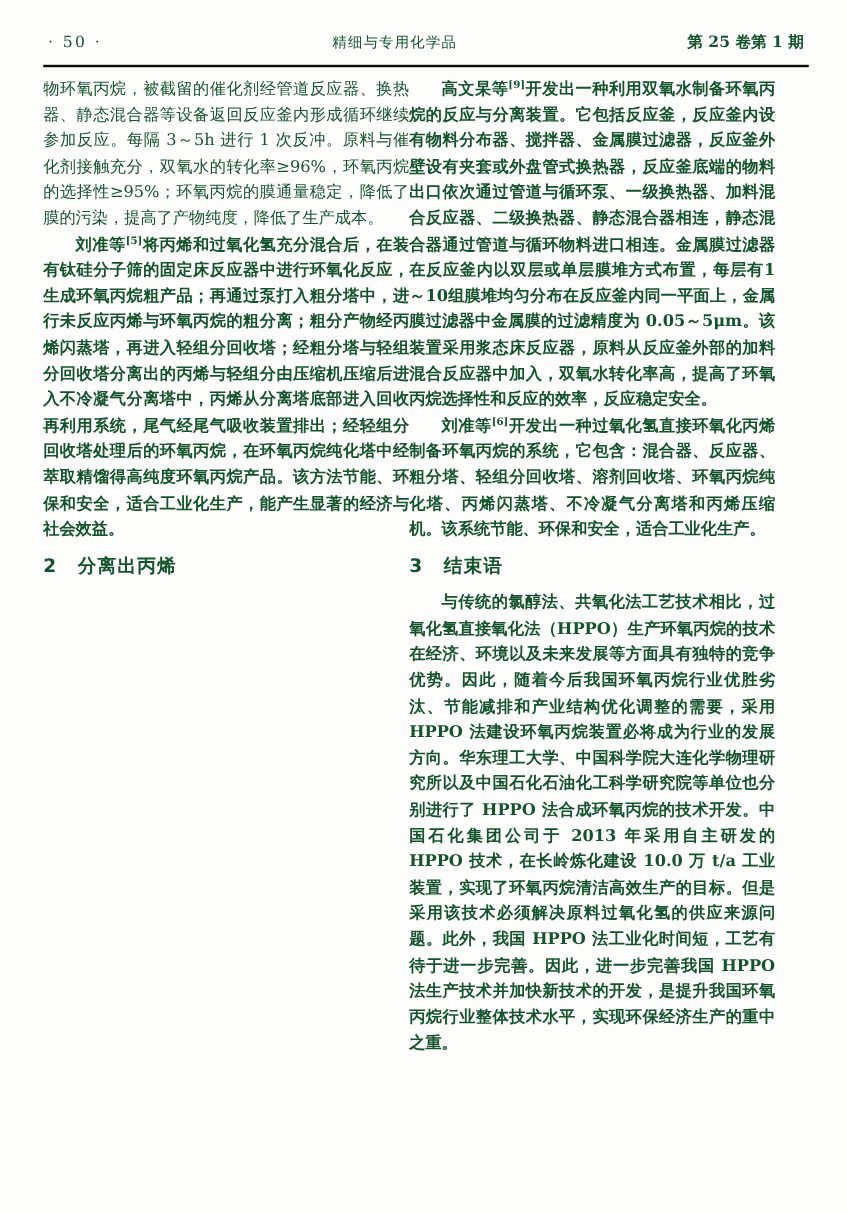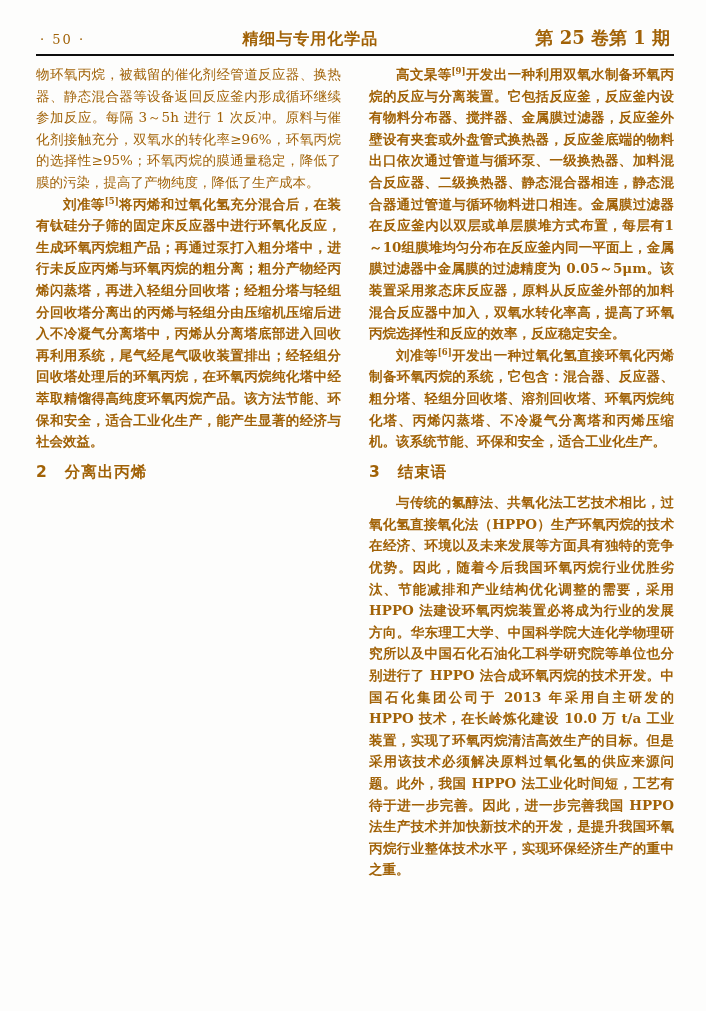--- a/index.html
+++ b/index.html
@@ -1,39 +1,39 @@
 <!DOCTYPE html>
 <html lang="zh"><head>
 <meta charset="utf-8">
 <style>
   html,body{margin:0;padding:0;background:#e8e8e6;}
   .page{
     position:relative;
     width:706px;height:1011px;
     margin:0 auto;
     background:#fdfdfc;
-    color:#a16207;
+    color:#14532d;
     font-family:"DejaVu Serif","Liberation Serif",serif;
     overflow:hidden;
     box-sizing:border-box;
   }
   .page-header{
     position:absolute;top:26px;left:40px;right:36px;
     display:flex;align-items:baseline;justify-content:space-between;
   }
   .page-num{font-size:13px;letter-spacing:2px;}
-  .journal-title{font-size:16px;font-weight:bold;letter-spacing:1px;}
-  .issue-info{font-size:18px;font-weight:bold;}
+  .journal-title{font-size:12px;font-weight:normal;letter-spacing:1px;}
+  .issue-info{font-size:13px;font-weight:bold;}
   .header-rule{
     position:absolute;top:54px;left:36px;right:32px;
     border-top:2.5px solid #0d0d0d;
   }
   .columns{
     position:absolute;top:64px;left:36px;right:32px;bottom:4px;
-    display:flex;gap:28px;
+    display:flex;
   }
   .col{
     width:305px;flex:0 0 305px;
     font-size:13.5px;
     line-height:21.6px;
     text-align:justify;
   }
   .para{margin:0;}
   .para.indent{text-indent:2em;font-weight:bold;}
   .ref{font-size:8.5px;vertical-align:5px;line-height:0;}

